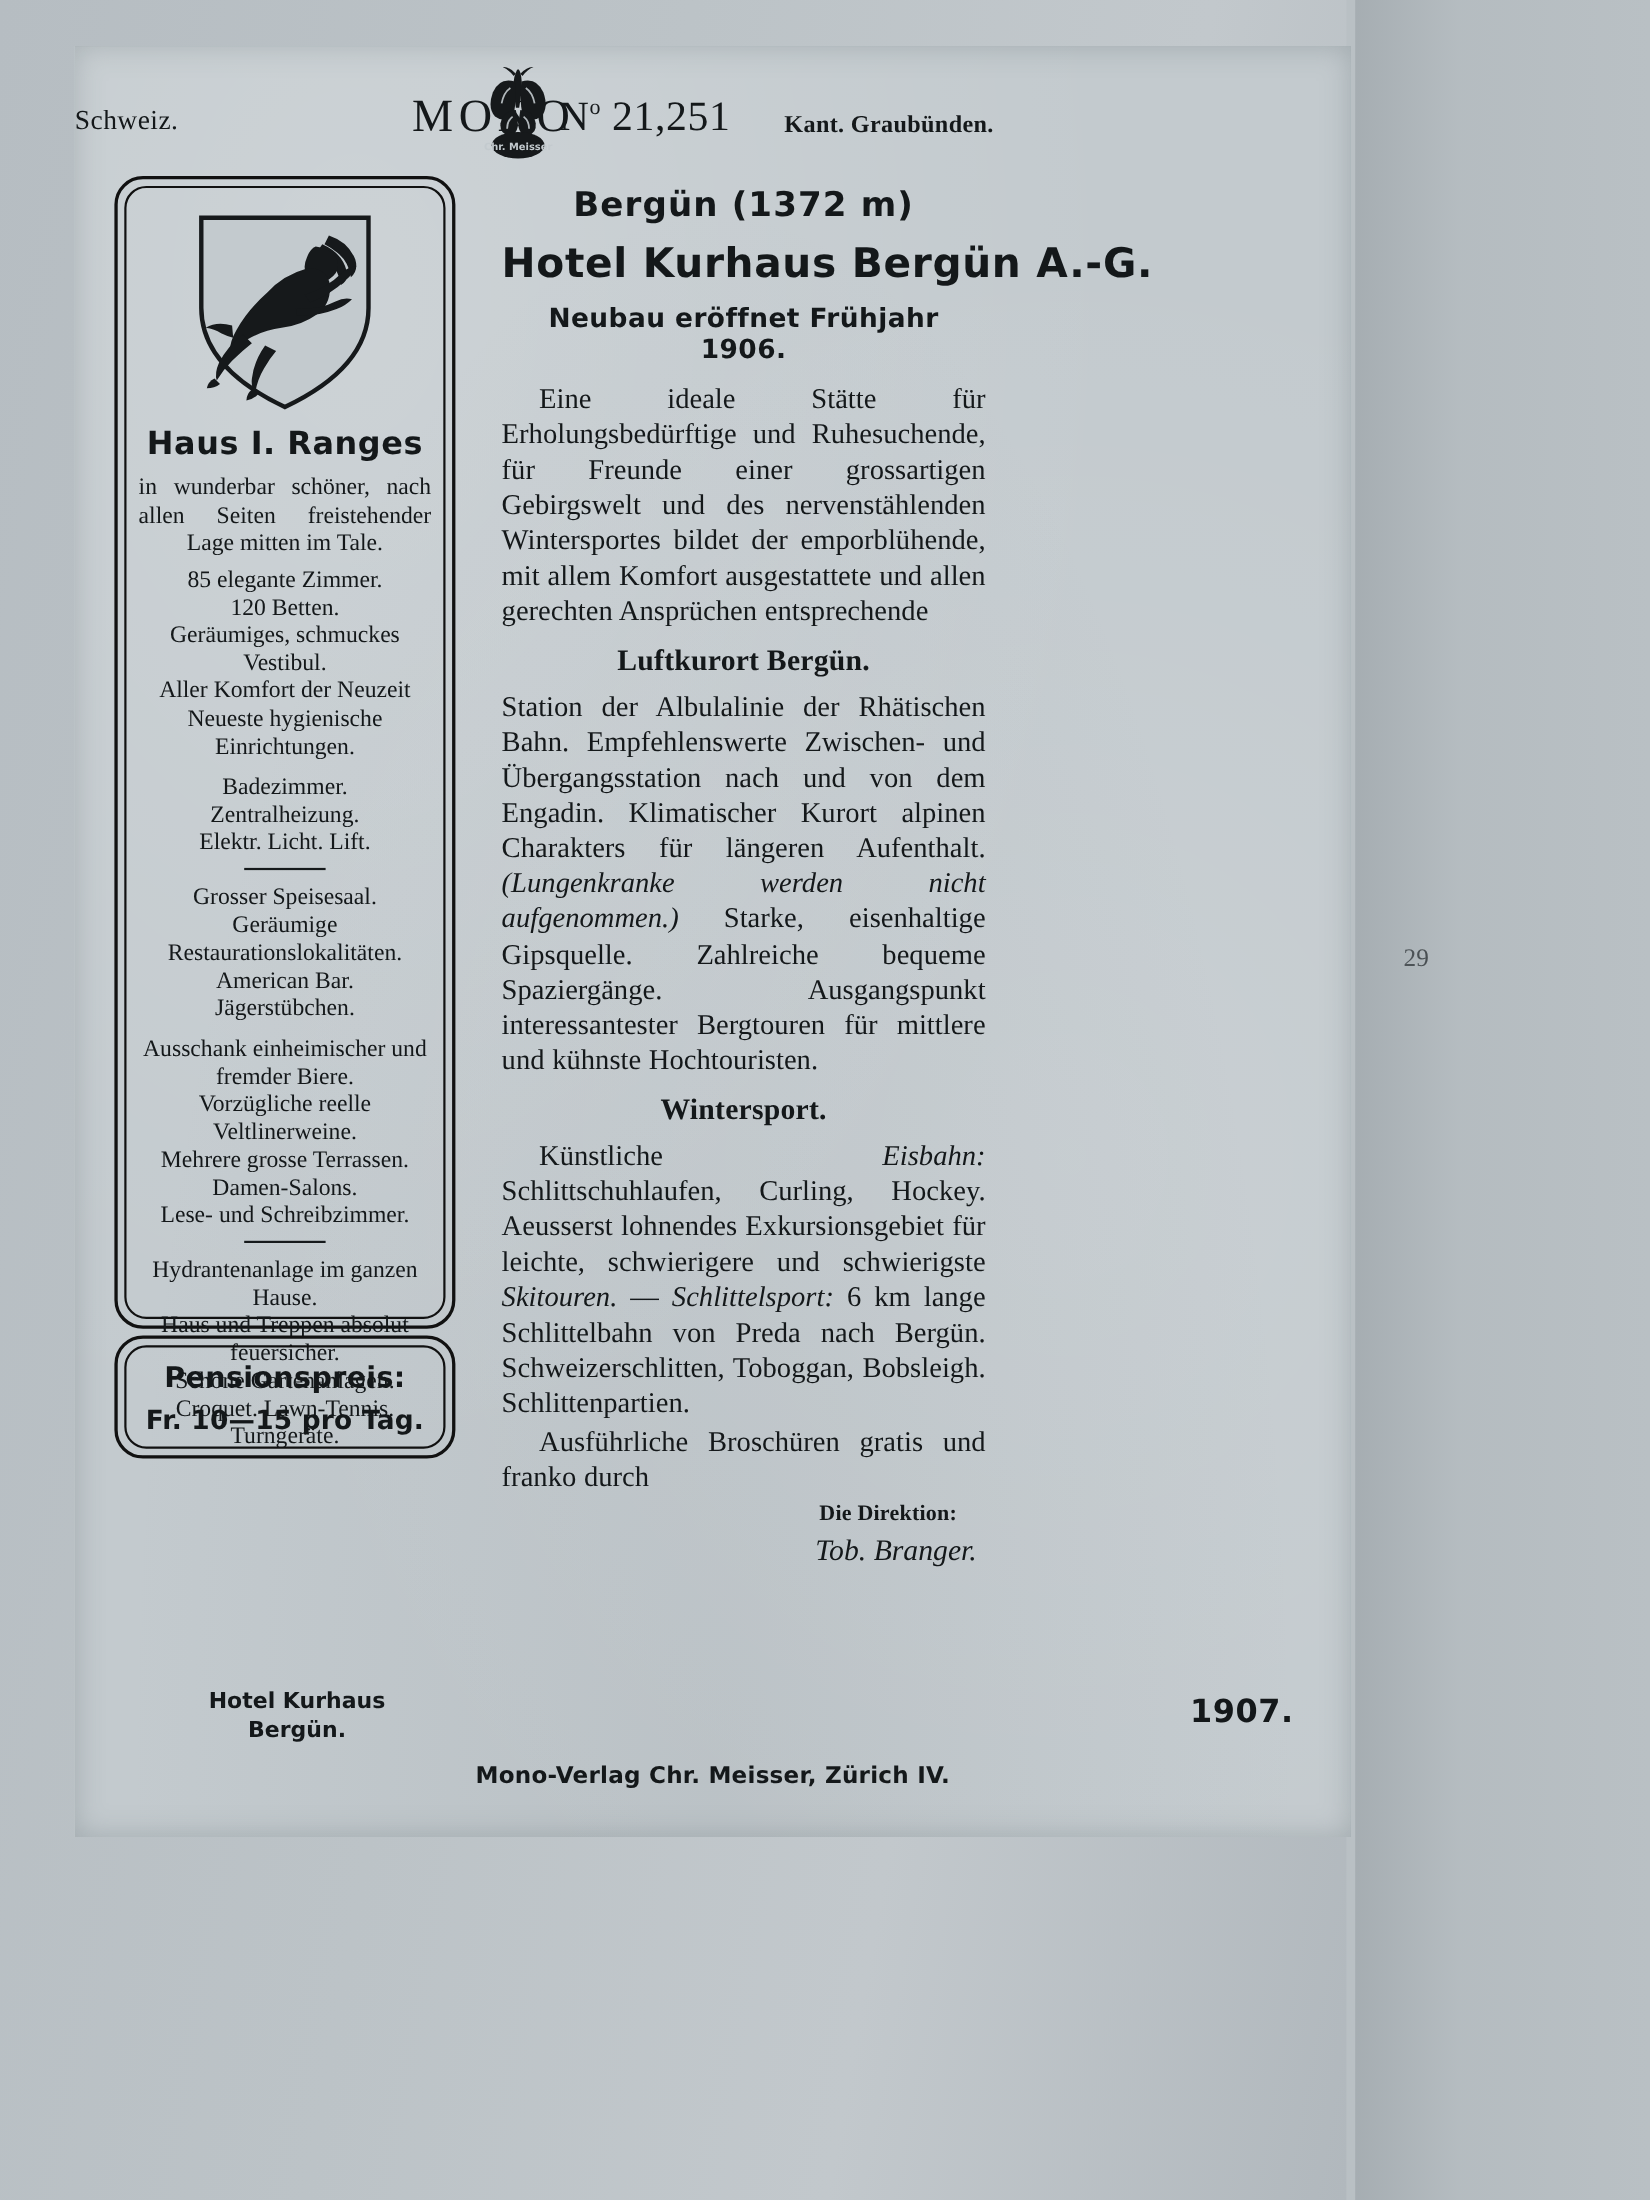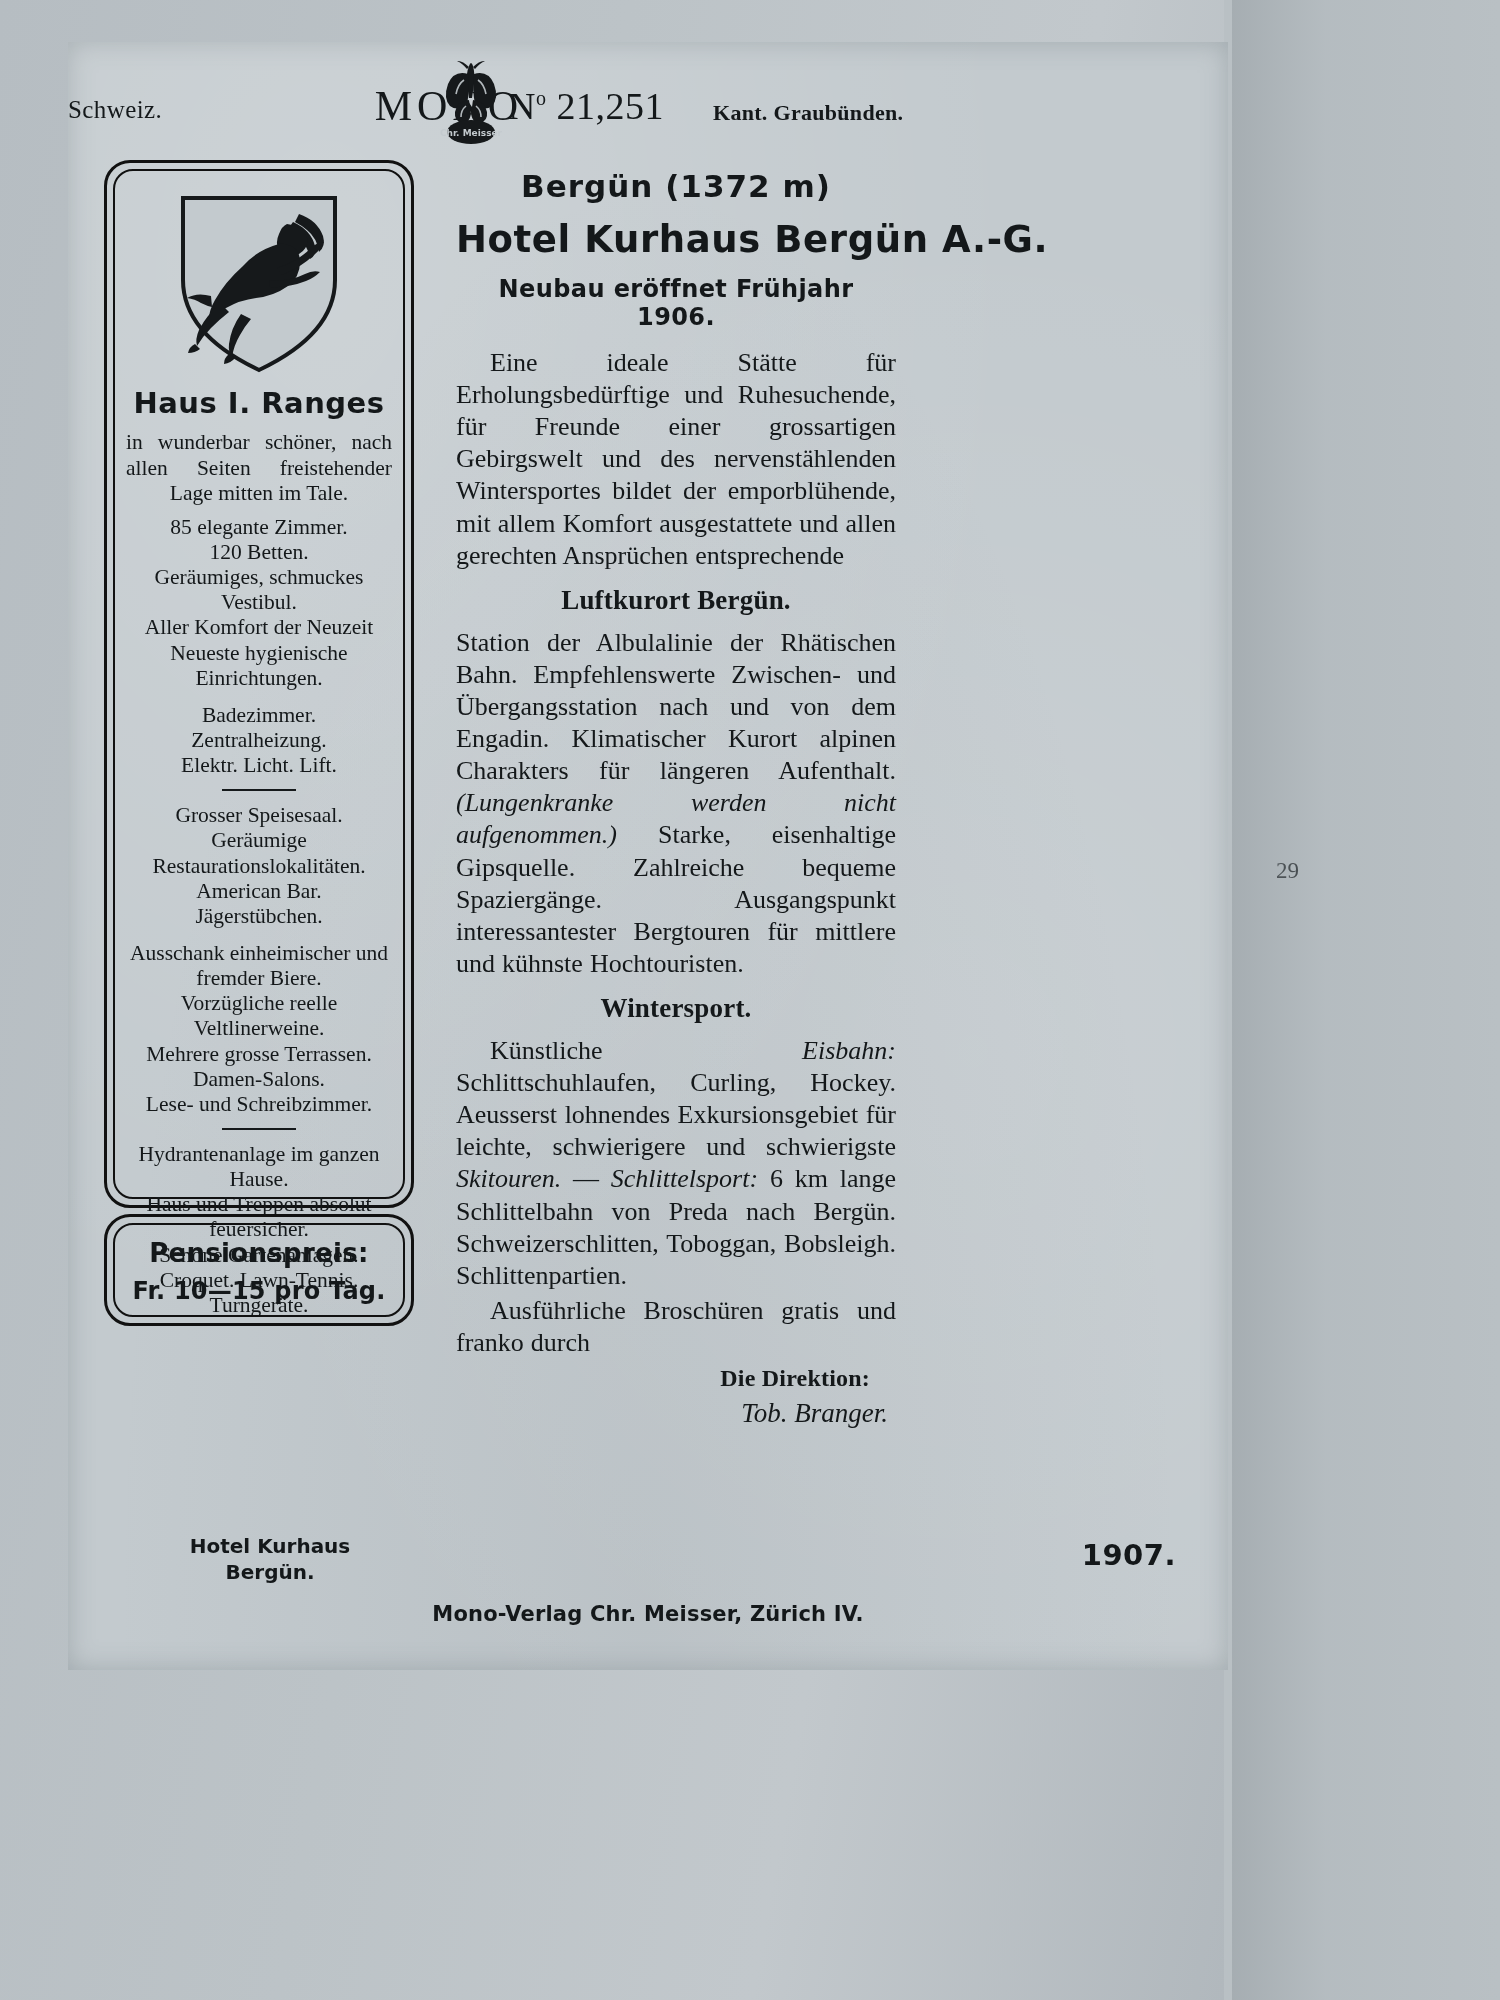--- a/index.html
+++ b/index.html
@@ -206,21 +206,21 @@
   p.body.indent { text-indent: 34px; }
   .sec-head {
     font-weight: 700;
     font-size: 27px;
     text-align: center;
     margin: 13px 0 11px 0;
     letter-spacing: .2px;
   }
   .sig-direktion {
     font-weight: 700;
-    font-size: 24px;
+    font-size: 20px;
     text-align: right;
     margin: 6px 26px 0 0;
     letter-spacing: .2px;
   }
   .sig-name {
     font-style: italic;
     font-size: 27px;
     text-align: right;
     margin: 6px 8px 0 0;
   }

